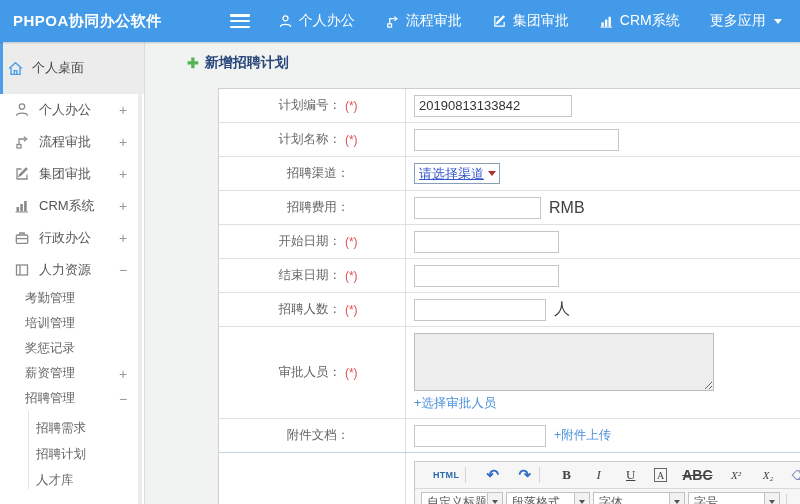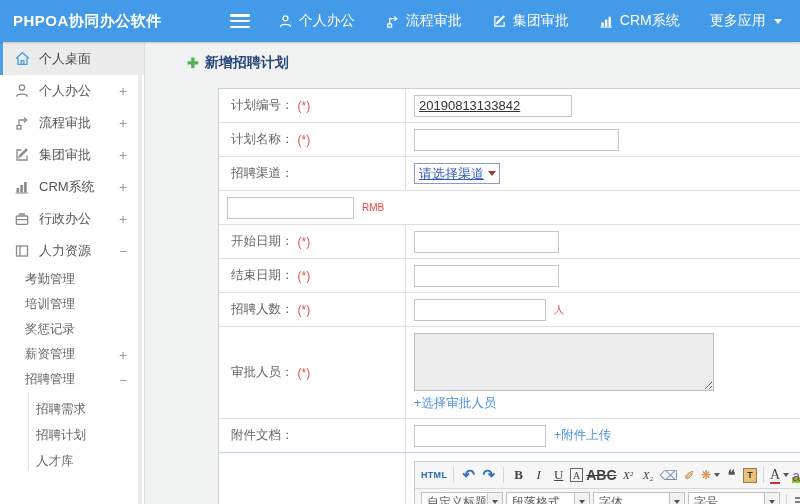--- a/index.html
+++ b/index.html
@@ -12,57 +12,57 @@
   .hamburger i { display:block; height:2.5px; background:#fff; border-radius:1px; }
   .topnav { display:flex; align-items:center; margin-left:28px; gap:30px; }
   .topnav-item { display:flex; align-items:center; gap:6px; color:#fff; font-size:14px; cursor:pointer; }
   .topnav-item svg { display:block; }
   .caret-white { width:0; height:0; border-left:4px solid transparent; border-right:4px solid transparent; border-top:5px solid #fff; margin-left:2px; }
 
   
   .sidebar { position:absolute; left:0; top:42px; width:145px; height:462px; background:#fff; border-right:1px solid #ddd; }
   .sidebar::after { content:""; position:absolute; right:2px; top:0; width:4px; height:100%; background:#ececec; }
   .sb-item { display:flex; align-items:center; height:32px; padding-left:14px; cursor:pointer; color:#555; font-size:13px; position:relative; }
-  .sb-item.active { height:33px; background:#ececec; border-left:3px solid #4a9fe8; padding-left:11px; color:#444; }
+  .sb-item.active { height:52px; background:#ececec; border-left:3px solid #4a9fe8; padding-left:4px; color:#444; }
   .sb-ico { width:17px; height:17px; margin-right:8px; color:#8a8a8a; flex:0 0 auto; }
   .sb-item.active .sb-ico { color:#4a9fe8; }
   .sb-label { flex:1; }
   .sb-exp { margin-right:16px; color:#999; font-size:14px; width:10px; text-align:center; cursor:pointer; }
   .sb-sub { height:25px; padding-left:25px; font-size:12.5px; color:#666; }
   .sb-sub2 { height:26px; padding-left:36px; font-size:12.5px; color:#666; position:relative;align-items:flex-end; }
   .sb-sub2::before { content:""; position:absolute; left:28px; top:0; bottom:0; width:1px; background:#e2e2e2; }
 
   
   .main { position:absolute; left:145px; top:42px; width:655px; height:462px; background:#f1f2f2; overflow:hidden; }
   .page-title { position:absolute; left:42px; top:12px; display:flex; align-items:center; gap:6px; }
   .plus-icon { color:#54b354; font-size:14px; font-weight:bold; text-shadow:0 0 1px #fff; }
   .page-title h1 { font-size:14px; font-weight:bold; color:#29477b; }
 
   
   .form-table { position:absolute; left:73px; top:46px; width:700px; background:#fff; border:1px solid #cfcfcf; }
   .f-row { display:flex; border-bottom:1px solid #e0e0e0; align-items:center; }
   .f-row:last-child { border-bottom:none; }
   .f-row.editor-row { border-top:1px solid #b9d3ec; margin-top:-1px; }
-  .f-label { width:187px; align-self:stretch; display:flex; align-items:center; padding-left:12px; border-right:1px solid #e0e0e0; color:#666; font-size:12.5px; flex:0 0 auto; }
+  .f-label { width:187px; align-self:stretch; display:flex; align-items:center; padding-left:12px; border-right:1px solid #e0e0e0; color:#666; font-size:12.5px; flex:0 0 auto;justify-content:center; }
   .req { color:#e05252; margin-left:4px; font-size:12px; }
   .f-cell { flex:1; padding:5px 8px; display:flex; align-items:center; gap:8px; min-height:33px; }
   .f-cell.col { flex-direction:column; align-items:flex-start; gap:4px; padding-top:6px; padding-bottom:6px; }
-  .txt-input { height:22px; border:1px solid #c6c6c6; background:#fff; font-size:13px; padding:1px 4px; font-family:"Liberation Sans",sans-serif; color:#333;text-decoration:underline; }
-  .suffix { font-size:10px; color:#ef4444; }
+  .txt-input { height:22px; border:1px solid #c6c6c6; background:#fff; font-size:13px; padding:1px 4px; font-family:"Liberation Sans",sans-serif; color:#333; }
+  .suffix { font-size:16px; color:#404040; }
   .blue-link { color:#4a90d9; font-size:12.5px; text-decoration:none; cursor:pointer; }
   .sel-box { display:inline-flex; align-items:center; height:21px; border:1px solid #8aa0b8; background:#fff; padding:0 3px 0 4px; cursor:pointer; }
   .sel-box .sel-text { color:#3355cc; font-size:13px; text-decoration:underline; }
   .sel-box .sel-caret { width:0; height:0; border-left:4px solid transparent; border-right:4px solid transparent; border-top:5px solid #b03030; margin-left:4px; }
   .approver-ta { width:300px; height:58px; background:#ededed; border:1px solid #bdbdbd; resize:both; font-family:"Liberation Sans",sans-serif; }
 
   
   .editor { width:560px; border:1px solid #c9c9c9; background:#fff; }
   .tb { background:#f6f6f6; border-bottom:1px solid #d9d9d9; display:flex; align-items:center; padding:3px 6px; gap:3px; height:27px; }
   .tb-sep { width:1px; height:16px; background:#d5d5d5; margin:0 3px; flex:0 0 auto; }
-  .btn { display:inline-flex; align-items:center; justify-content:center; min-width:17px; height:20px; font-size:13px; color:#444; cursor:pointer; flex:0 0 auto; }
+  .btn { display:inline-flex; align-items:center; justify-content:center; min-width:17px; height:20px; font-size:13px; color:#444; cursor:pointer; flex:0 0 auto;margin-left:12px; }
   .btn-html { font-size:9px; font-weight:bold; color:#2b6cb0; letter-spacing:.3px; }
   .btn-undo,.btn-redo { color:#2f6fc1; font-weight:bold; font-size:15px; }
   .btn-bold { font-family:"Liberation Serif",serif; font-weight:bold; }
   .btn-italic { font-family:"Liberation Serif",serif; font-style:italic; }
   .btn-underline { font-family:"Liberation Serif",serif; text-decoration:underline; }
   .btn-box-a { border:1px solid #666; font-size:10px; min-width:13px; height:14px; font-family:"Liberation Serif",serif; }
   .btn-strike { font-size:14px; font-weight:bold; text-decoration:line-through; }
   .btn-supsub { font-size:11px; font-style:italic; font-family:"Liberation Serif",serif; }
   .btn-eraser { color:#7a8fb3; font-size:13px; }
   .btn-brush { color:#c07820; font-size:13px; }
@@ -270,20 +270,23 @@
         </div>
       <div class="f-cell">
         <div class="sel-box">
           <span class="sel-text">请选择渠道</span>
           <span class="sel-caret"></span>
         </div>
       </div>
     </div>
 
     <div class="f-row">
+      <div class="f-label">
+          <span>招聘费用：</span>
+        </div>
       <div class="f-cell">
         <input class="txt-input" style="width: 127px;">
         <span class="suffix">RMB</span>
       </div>
     </div>
 
     <div class="f-row">
       <div class="f-label">
           <span>开始日期：</span>
           <span class="req">(*)</span>

